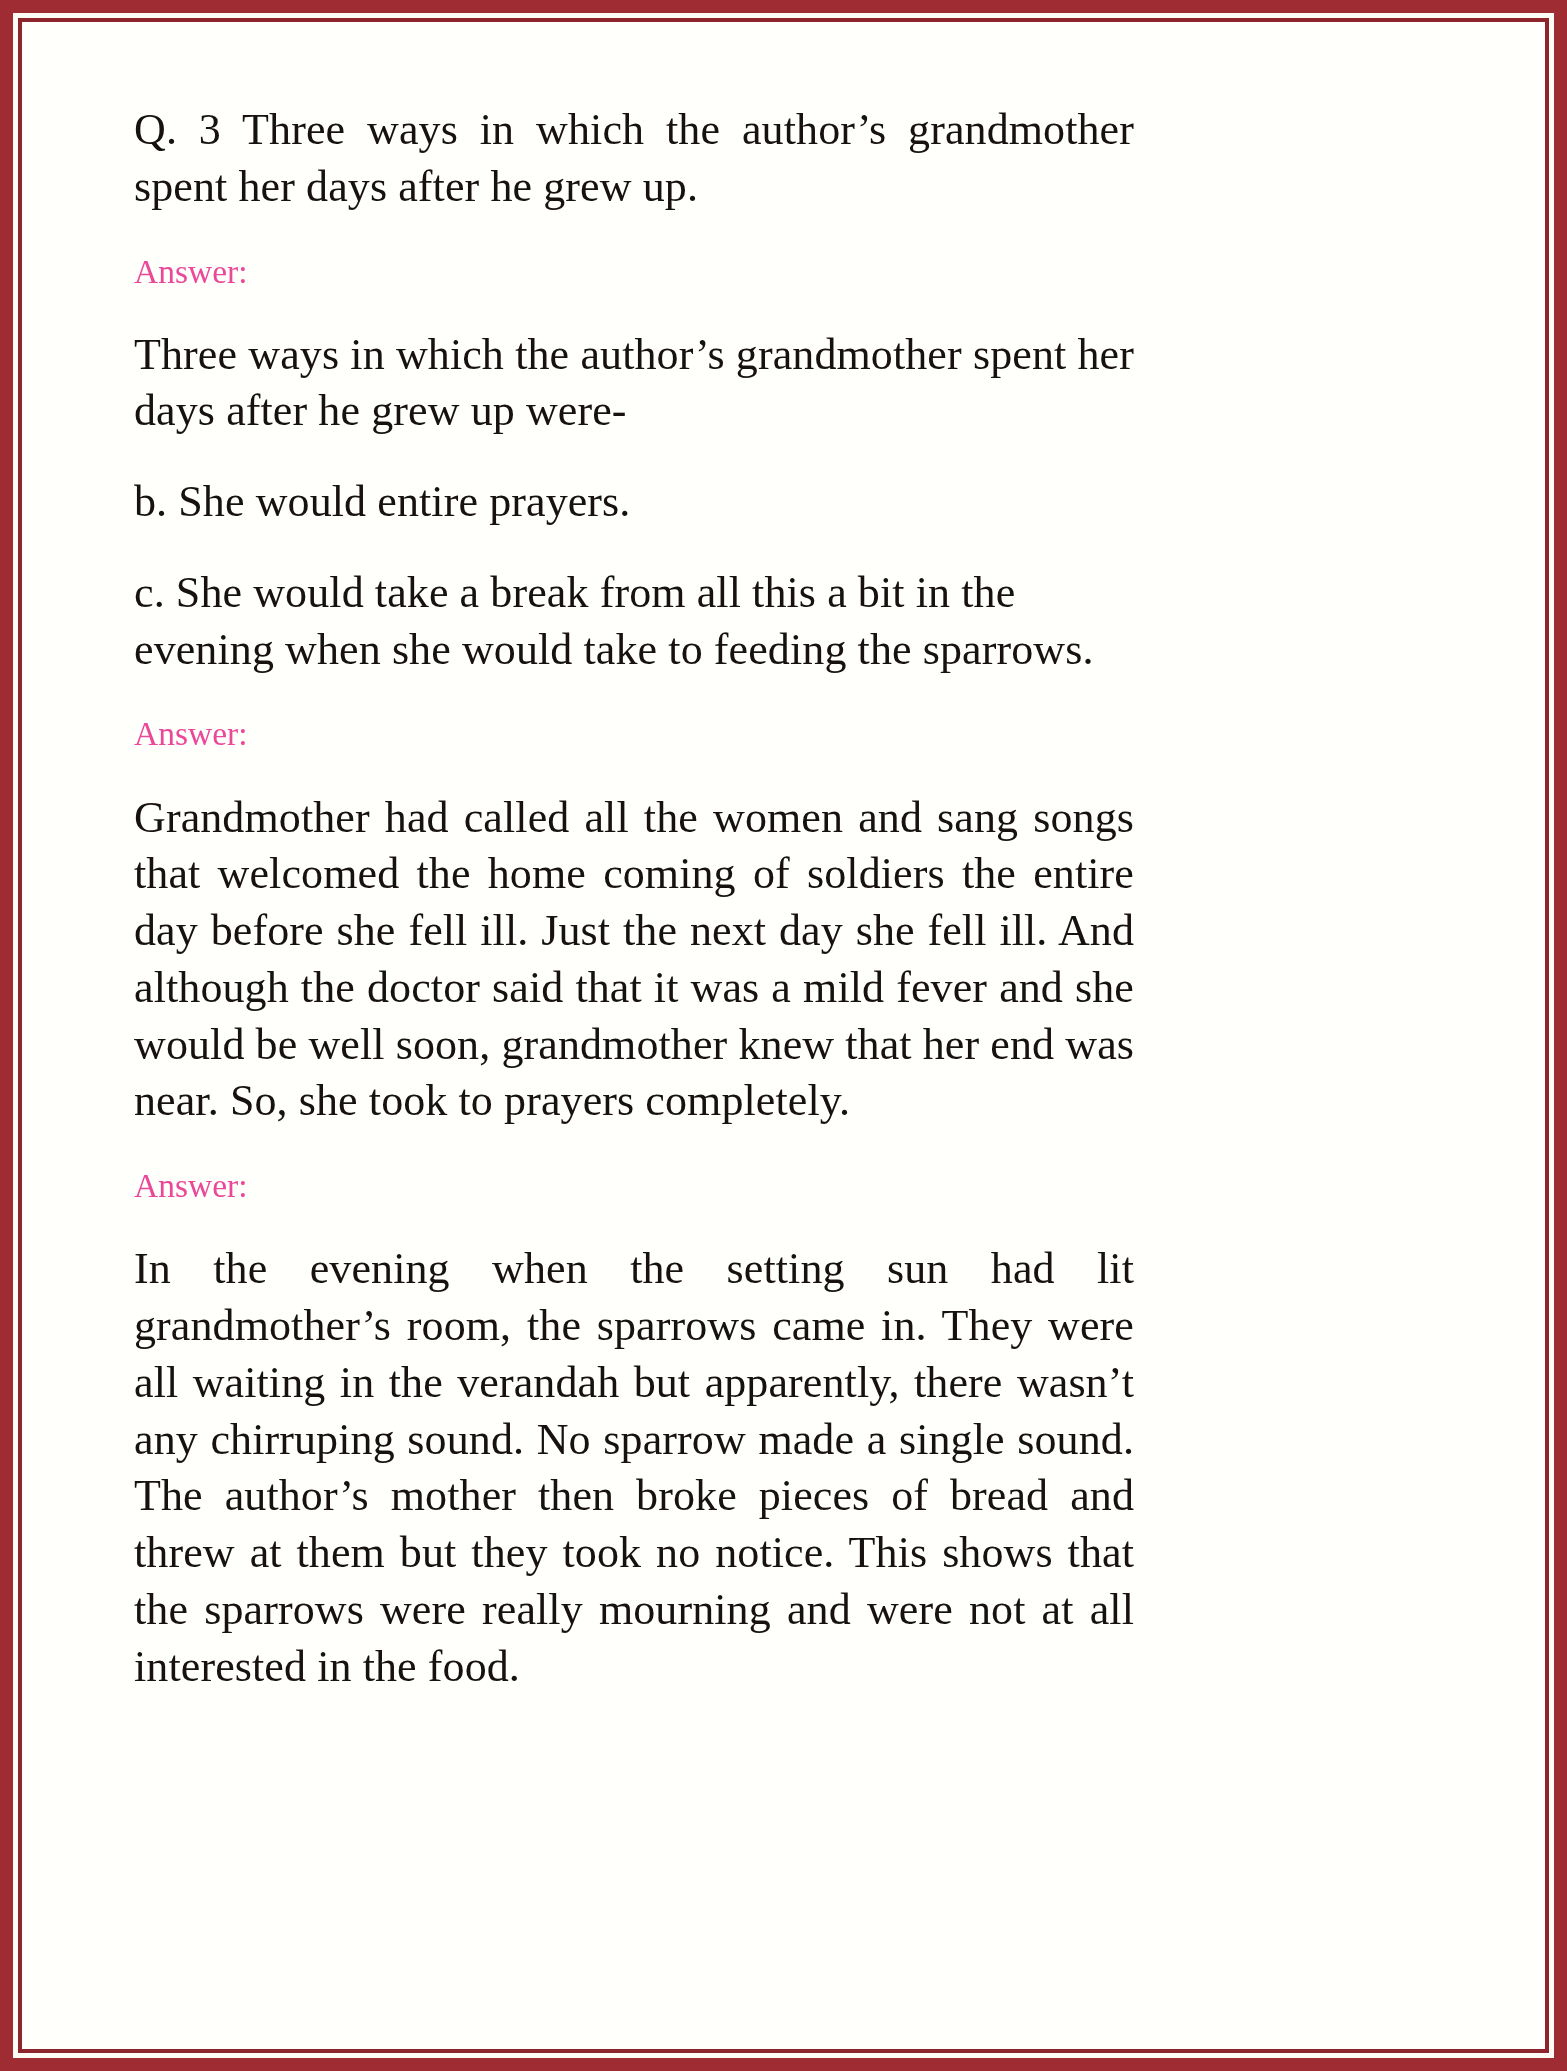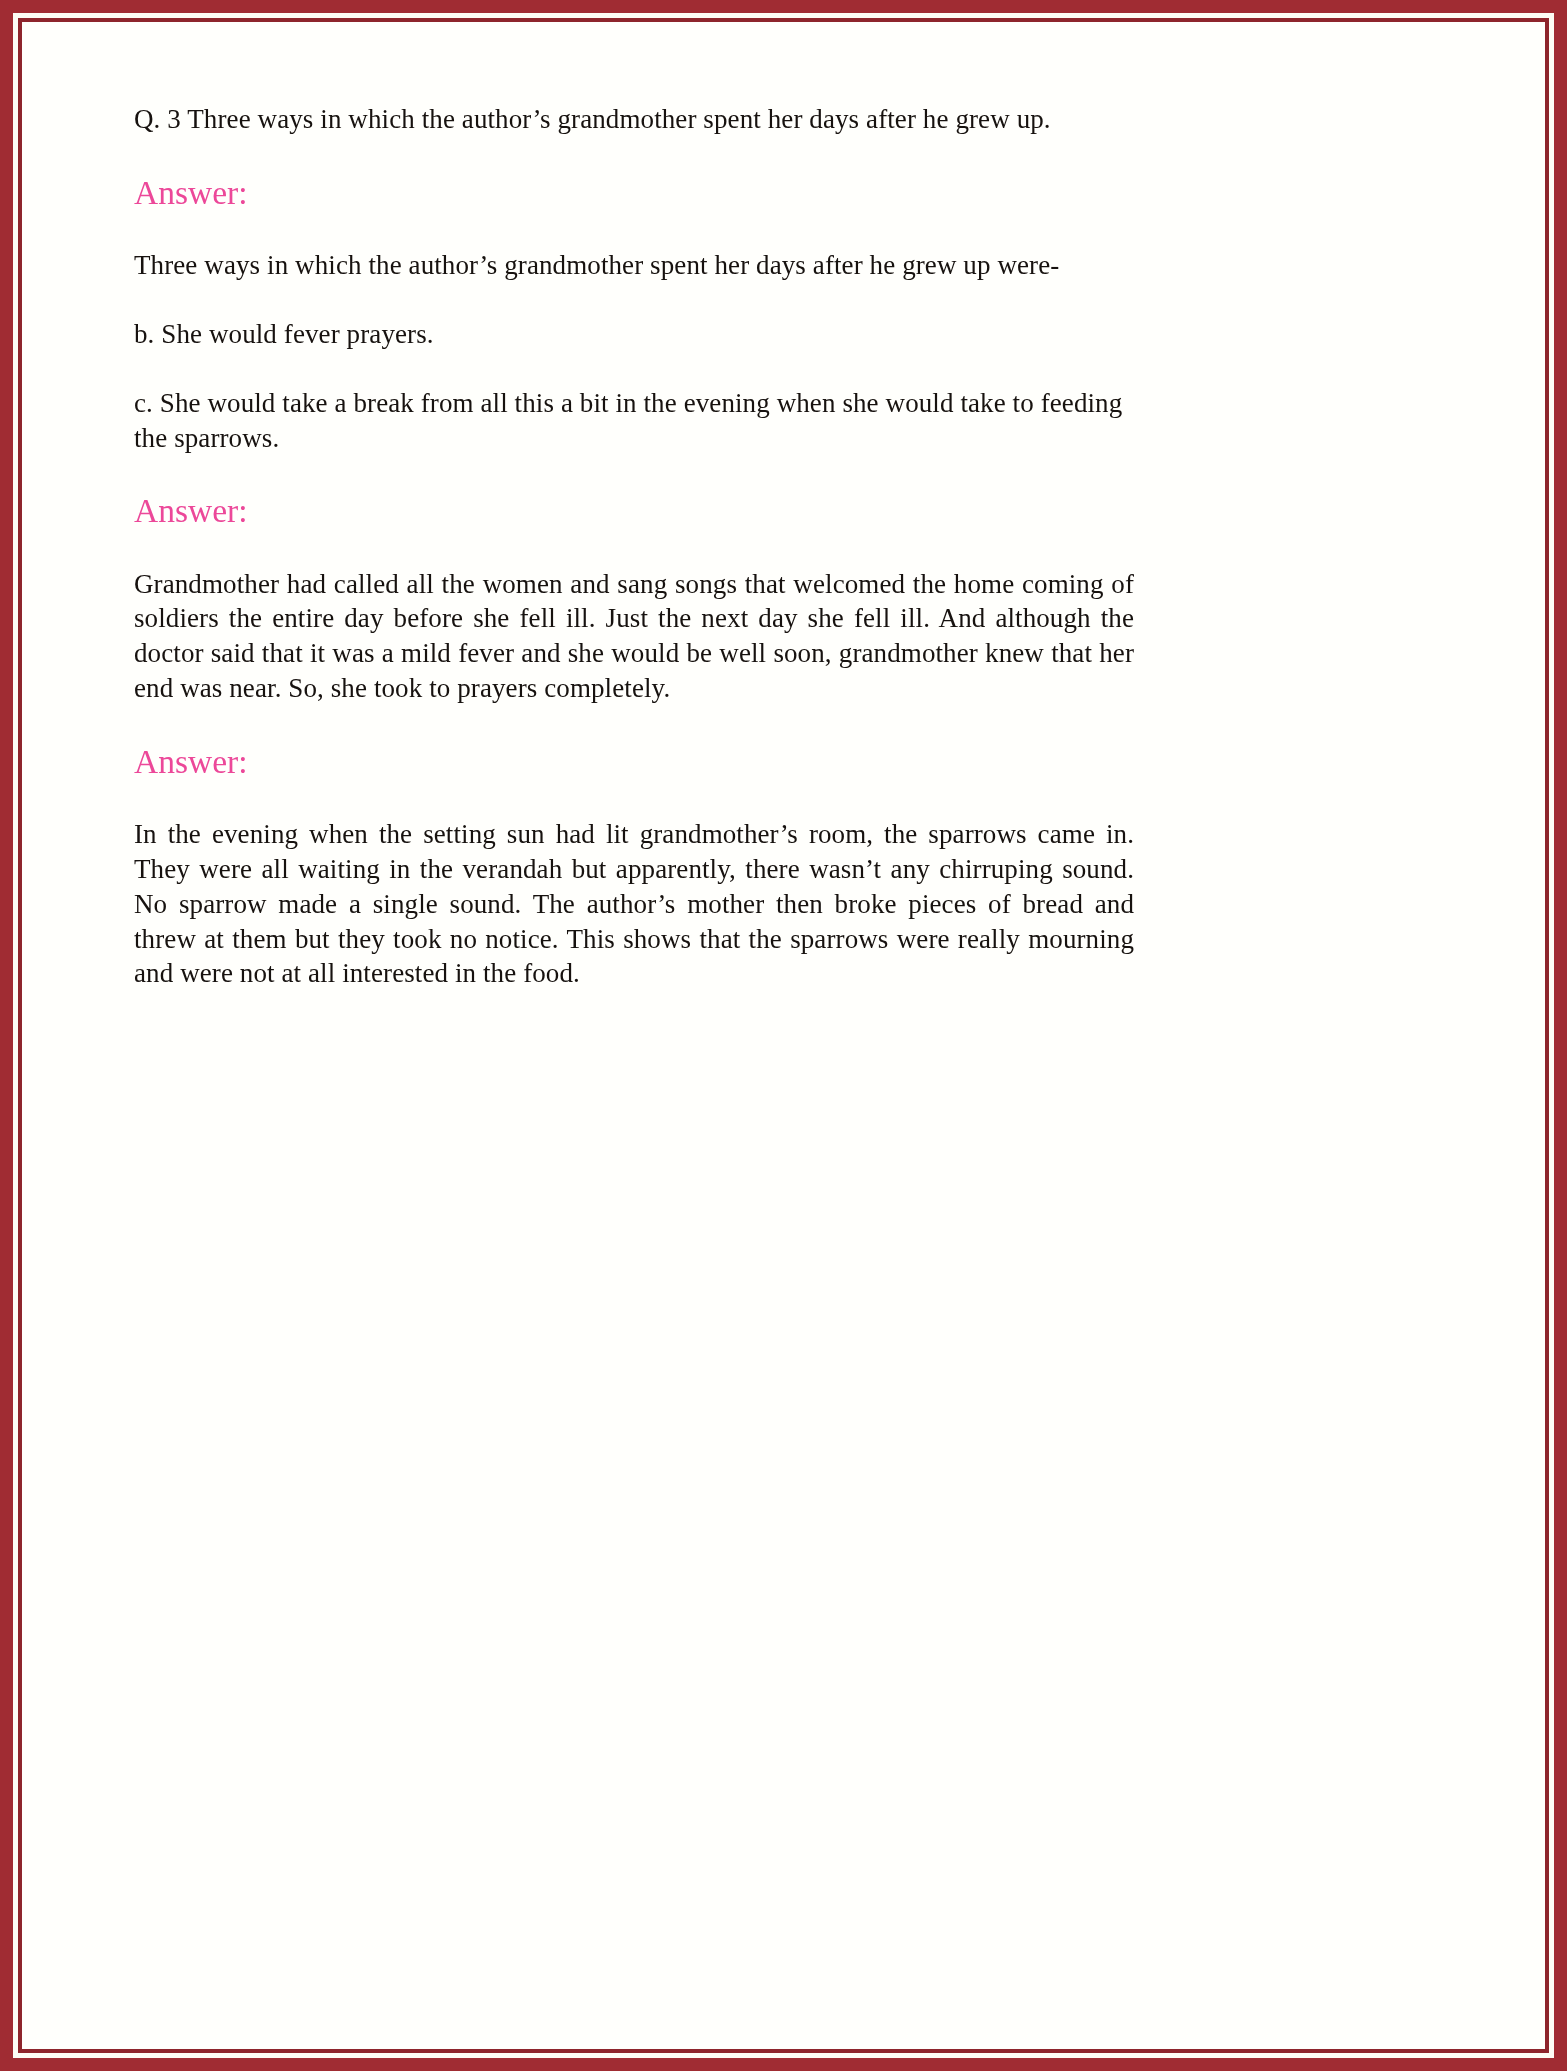--- a/index.html
+++ b/index.html
@@ -48,21 +48,21 @@
     padding: 80px 112px 60px 112px;
   }
 
   .content {
     width: 1000px;
     margin: 0 auto 0 0;
   }
 
   p.blk {
     margin: 0 0 34px 0;
-    font-size: 27px;
+    font-size: 44px;
     line-height: 1.29;
     color: #17120f;
     text-align: justify;
     text-justify: inter-word;
     letter-spacing: 0.1px;
     font-weight: 400;
     -webkit-font-smoothing: antialiased;
   }
   
   p.blk.flow { text-align: justify; }
@@ -85,21 +85,21 @@
       <div class="sheet">
         <article class="content">
 
           <p class="blk flow">Q. 3 Three ways in which the author’s grandmother spent her days after he grew up.</p>
 
           <p class="answer-label">Answer:</p>
 
           <p class="blk flow">Three ways in which the author’s grandmother spent her days after he grew up were-</p>
 
 
-          <p class="blk plain">b. She would fever prayers.</p>
+          <p class="blk plain">b. She would entire prayers.</p>
 
           <p class="blk plain">c. She would take a break from all this a bit in the evening when she would take to feeding the sparrows.</p>
 
 
           <p class="answer-label">Answer:</p>
 
           <p class="blk flow">Grandmother had called all the women and sang songs that welcomed the home coming of soldiers the entire day before she fell ill. Just the next day she fell ill. And although the doctor said that it was a mild fever and she would be well soon, grandmother knew that her end was near. So, she took to prayers completely.</p>
 
 
           <p class="answer-label">Answer:</p>

